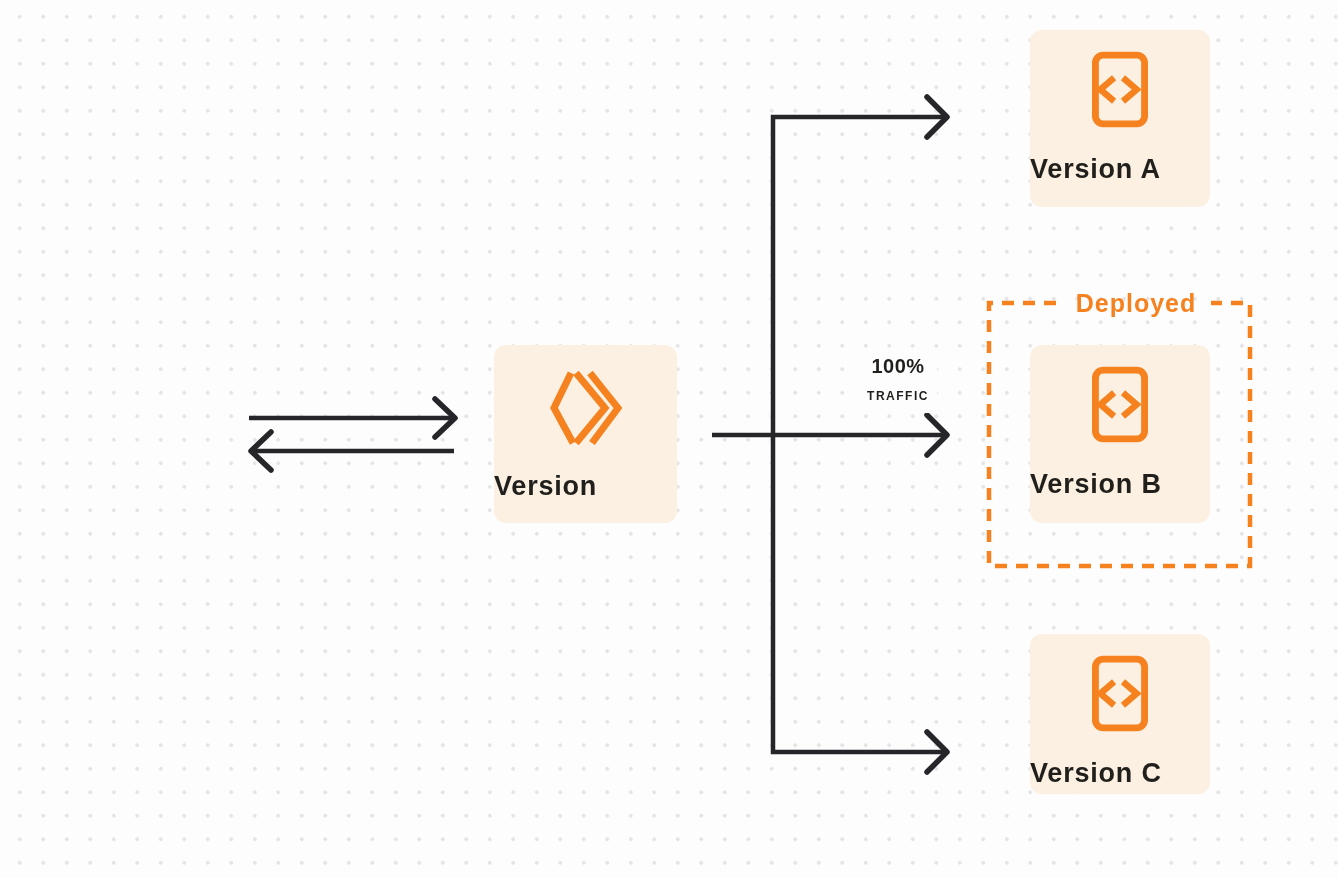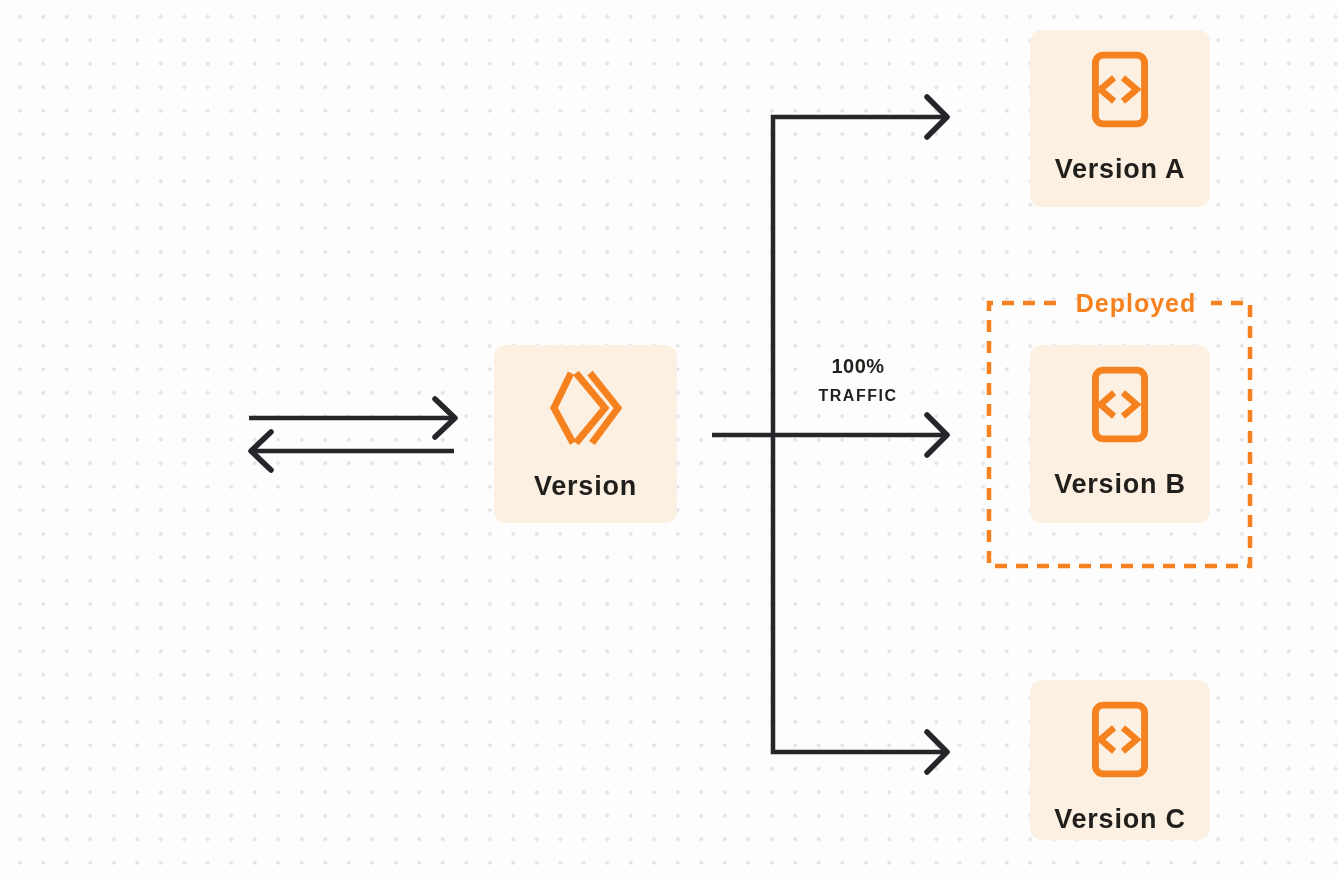--- a/index.html
+++ b/index.html
@@ -49,21 +49,20 @@
   }
   .card{
     position:absolute;
     border-radius:12px;
   }
   .card.cream{background:var(--cream)}
   .card.gray{background:var(--client-gray)}
   .card-label{
     position:absolute;
     left:0;width:100%;
-    text-align:center;
     font-size:27px;
     font-weight:700;
     letter-spacing:0.8px;
     color:var(--text-dark);
   }
   .card-label.mid{top:50%;transform:translateY(-50%)}
   .node-icon{
     position:absolute;
     left:50%;transform:translateX(-50%);
   }
@@ -74,31 +73,31 @@
     transform:translate(-50%,-50%);
     font-size:25px;
     font-weight:700;
     letter-spacing:1px;
     color:var(--accent-orange);
     white-space:nowrap;
     text-align:center;
   }
   .traffic-label{
     position:absolute;
-    left:858px;top:381px;
+    left:898px;top:381px;
     transform:translate(-50%,-50%);
     text-align:center;
     color:var(--text-dark);
     font-weight:700;
     background:var(--background);
     padding:2px 8px;
     white-space:nowrap;
   }
   .traffic-label .l1{font-size:20px;line-height:30px;letter-spacing:0.5px}
-  .traffic-label .l2{font-size:16px;line-height:30px;letter-spacing:1.5px}
+  .traffic-label .l2{font-size:12px;line-height:30px;letter-spacing:1.5px}
 </style>
 </head>
 <body>
 
 <div class="canvas">
 
   <svg class="overlay" viewBox="0 0 1338 878" aria-hidden="true">
 
     <line class="connector" x1="249" y1="418" x2="452" y2="418"></line>
     <polyline class="arrowhead" points="435,399 455,418 435,437"></polyline>
@@ -137,21 +136,21 @@
 
   <div class="card cream" style="left:1030px;top:345px;width:180px;height:178px">
     <svg class="node-icon" style="top:21px" width="57" height="77" viewBox="0 0 58 78" aria-hidden="true">
       <rect class="icon-stroke" x="4" y="4" width="50" height="70" rx="8" stroke-width="7"></rect>
       <polyline class="icon-stroke" points="23,27 9,39 23,51" stroke-width="6.5"></polyline>
       <polyline class="icon-stroke" points="32,27 46,39 32,51" stroke-width="6.5"></polyline>
     </svg>
     <div class="card-label" style="top:124px">Version B</div>
   </div>
 
-  <div class="card cream" style="left:1030px;top:680px;width:180px;height:160px">
+  <div class="card cream" style="left:1030px;top:634px;width:180px;height:160px">
     <svg class="node-icon" style="top:21px" width="57" height="77" viewBox="0 0 58 78" aria-hidden="true">
       <rect class="icon-stroke" x="4" y="4" width="50" height="70" rx="8" stroke-width="7"></rect>
       <polyline class="icon-stroke" points="23,27 9,39 23,51" stroke-width="6.5"></polyline>
       <polyline class="icon-stroke" points="32,27 46,39 32,51" stroke-width="6.5"></polyline>
     </svg>
     <div class="card-label" style="top:124px">Version C</div>
   </div>
 
   <div class="deployed-label">Deployed</div>
 

